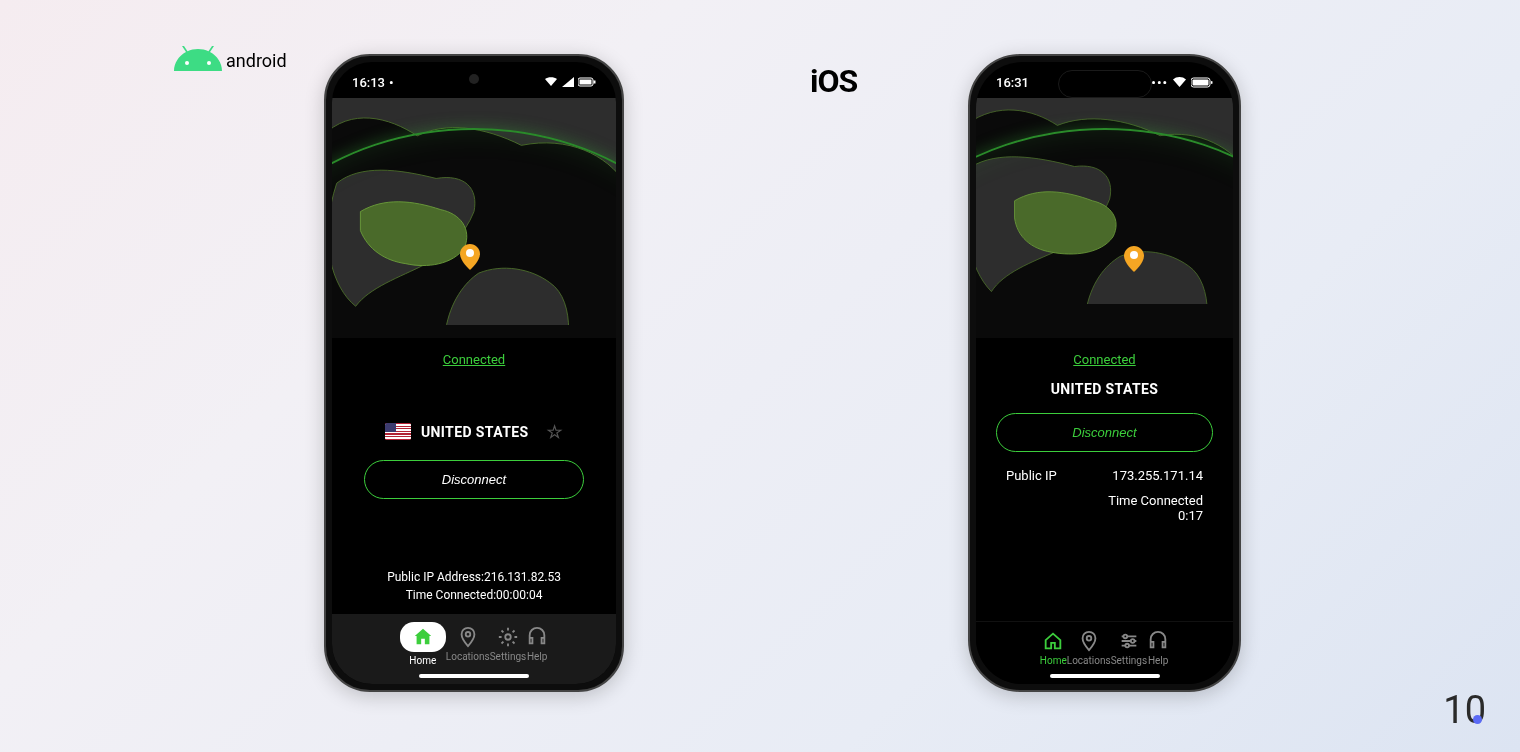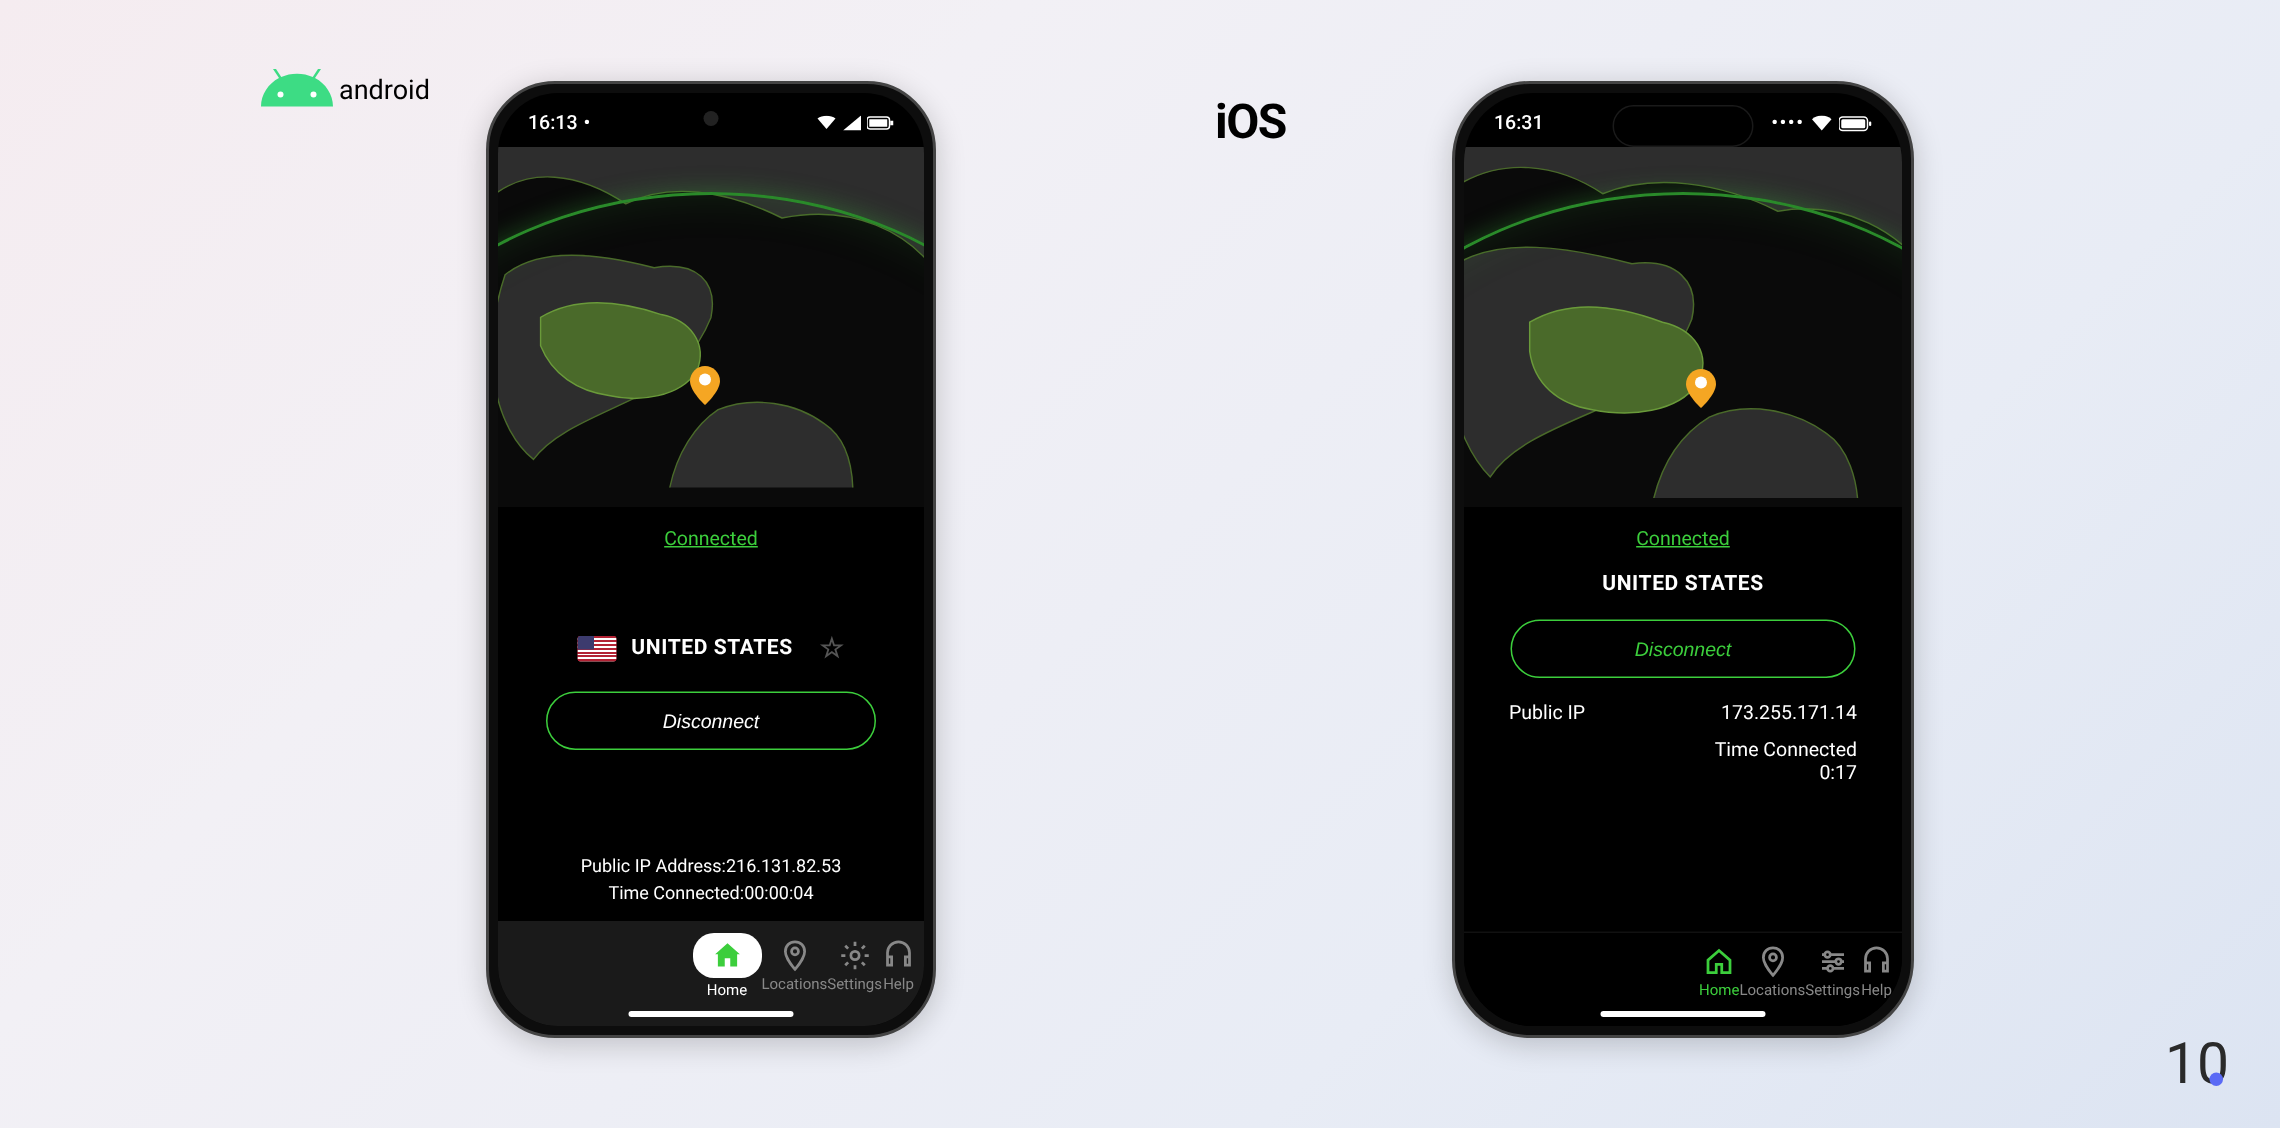--- a/index.html
+++ b/index.html
@@ -27,21 +27,21 @@
     
     .phone {
       position: absolute;
       background: #0d0d0d;
       border-radius: 46px;
       border: 2px solid #444;
       overflow: hidden;
       box-shadow: 0 4px 20px rgba(0,0,0,0.2);
     }
     .phone-android { top: 54px; left: 324px; width: 300px; height: 638px; }
-    .phone-ios { top: 54px; left: 968px; width: 308px; height: 638px; border-radius: 52px; }
+    .phone-ios { top: 54px; left: 968px; width: 273px; height: 638px; border-radius: 52px; }
 
     .phone-screen {
       position: absolute;
       inset: 6px;
       background: #000;
       border-radius: 40px;
       overflow: hidden;
       display: flex;
       flex-direction: column;
     }
@@ -124,21 +124,21 @@
 
     .info-block { width: 100%; margin-top: auto; padding: 0 8px 10px; font-size: 12px; color: #fff; }
     .phone-android .info-block { text-align: center; }
     .info-row { display: flex; justify-content: space-between; padding: 2px 6px; }
     .phone-android .info-row { justify-content: center; }
     .phone-ios .info-block { margin-top: 14px; font-size: 13px; padding: 0 4px; text-align: right; }
 
     
     .tab-bar {
       display: flex;
-      justify-content: flex-end;
+      justify-content: center;
       align-items: center;
       background: #1a1a1a;
       padding: 8px 6px 18px;
     }
     .phone-ios .tab-bar { background: #000; border-top: 1px solid #111; }
     .tab {
       display: flex;
       flex-direction: column;
       align-items: center;
       gap: 3px;

